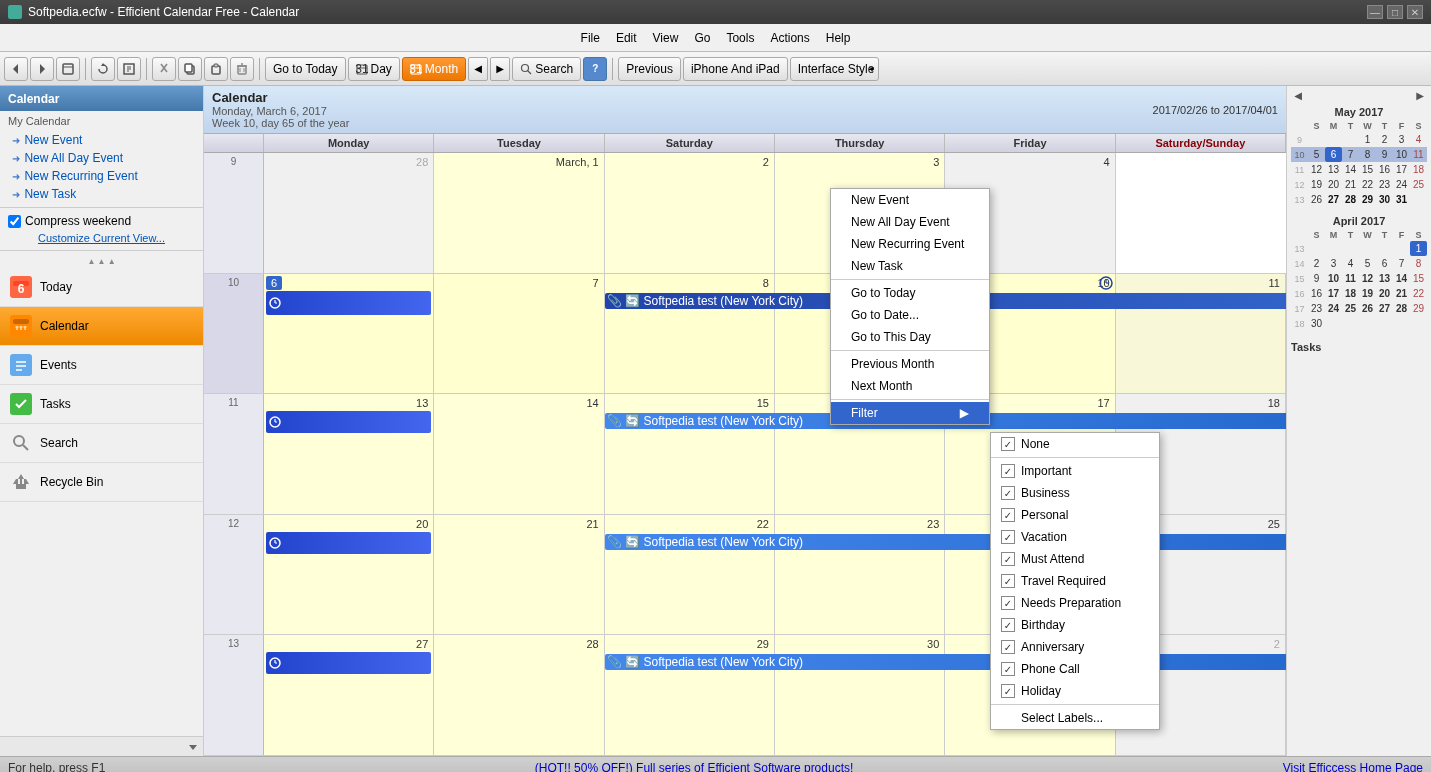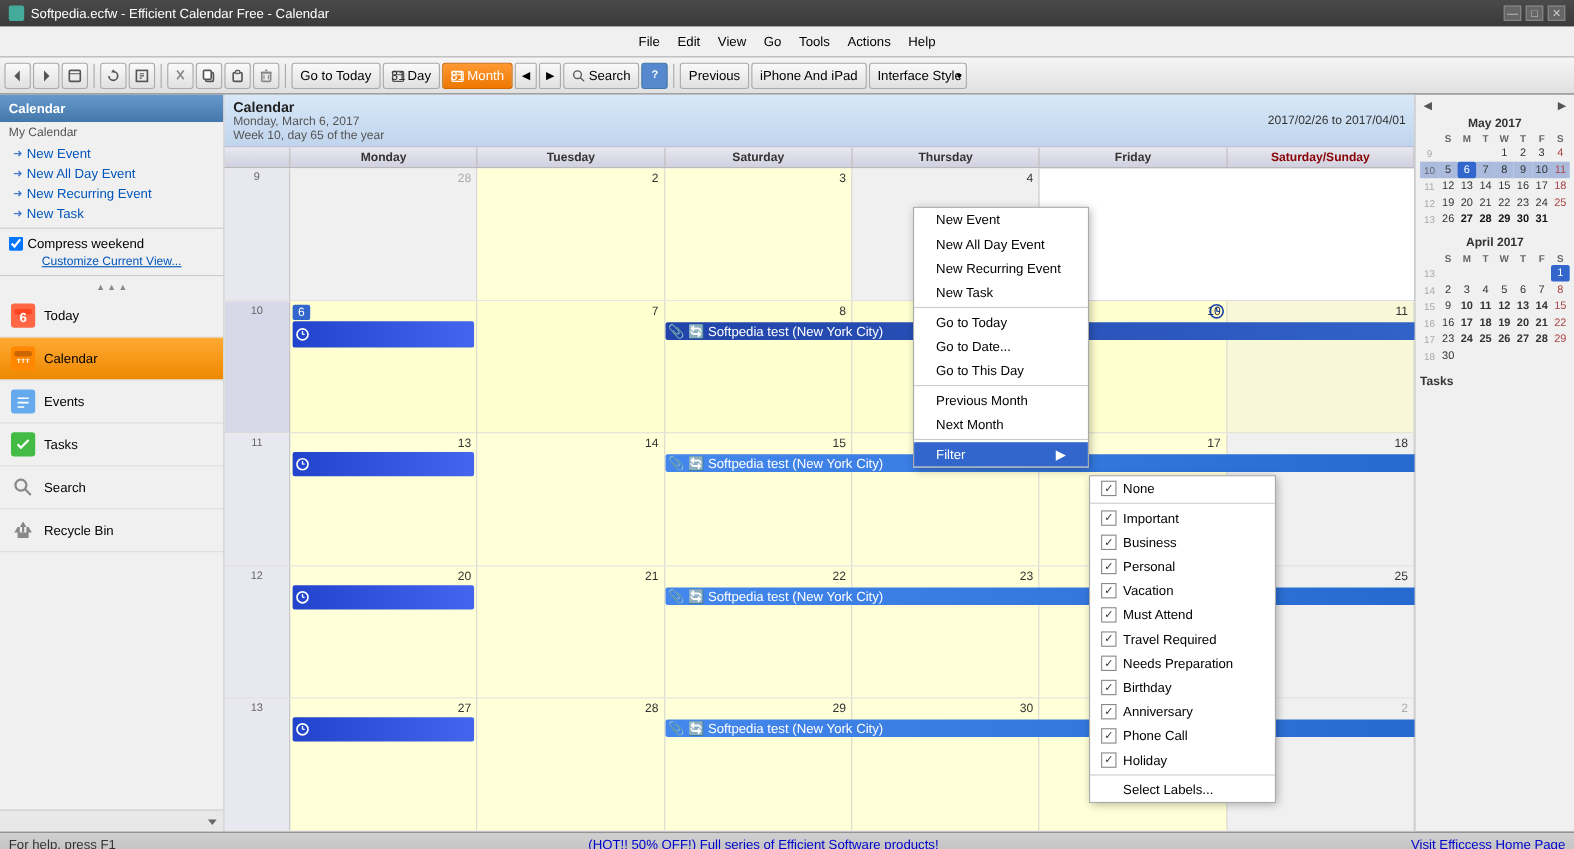--- a/index.html
+++ b/index.html
@@ -601,20 +601,23 @@
         <div class="day-header">Friday</div>
         <div class="day-header weekend">Saturday/Sunday</div>
       </div>
 
       <div id="calendar-body" style="display:flex; flex-direction:column; flex:1; overflow:hidden; position:relative;">
 
         <div class="week-row" style="display:grid; grid-template-columns:60px 1fr 1fr 1fr 1fr 1fr 1fr; border-bottom:1px solid #ccc; flex:1;">
           <div class="week-num">9</div>
           <div class="cal-cell other-month">
             <div class="day-num other-month">28</div>
+          </div>
+          <div class="cal-cell">
+            <div class="day-num">March, 1</div>
           </div>
           <div class="cal-cell">
             <div class="day-num">2</div>
           </div>
           <div class="cal-cell">
             <div class="day-num">3</div>
           </div>
           <div class="cal-cell saturday-sunday">
             <div class="day-num">4</div>
           </div>

